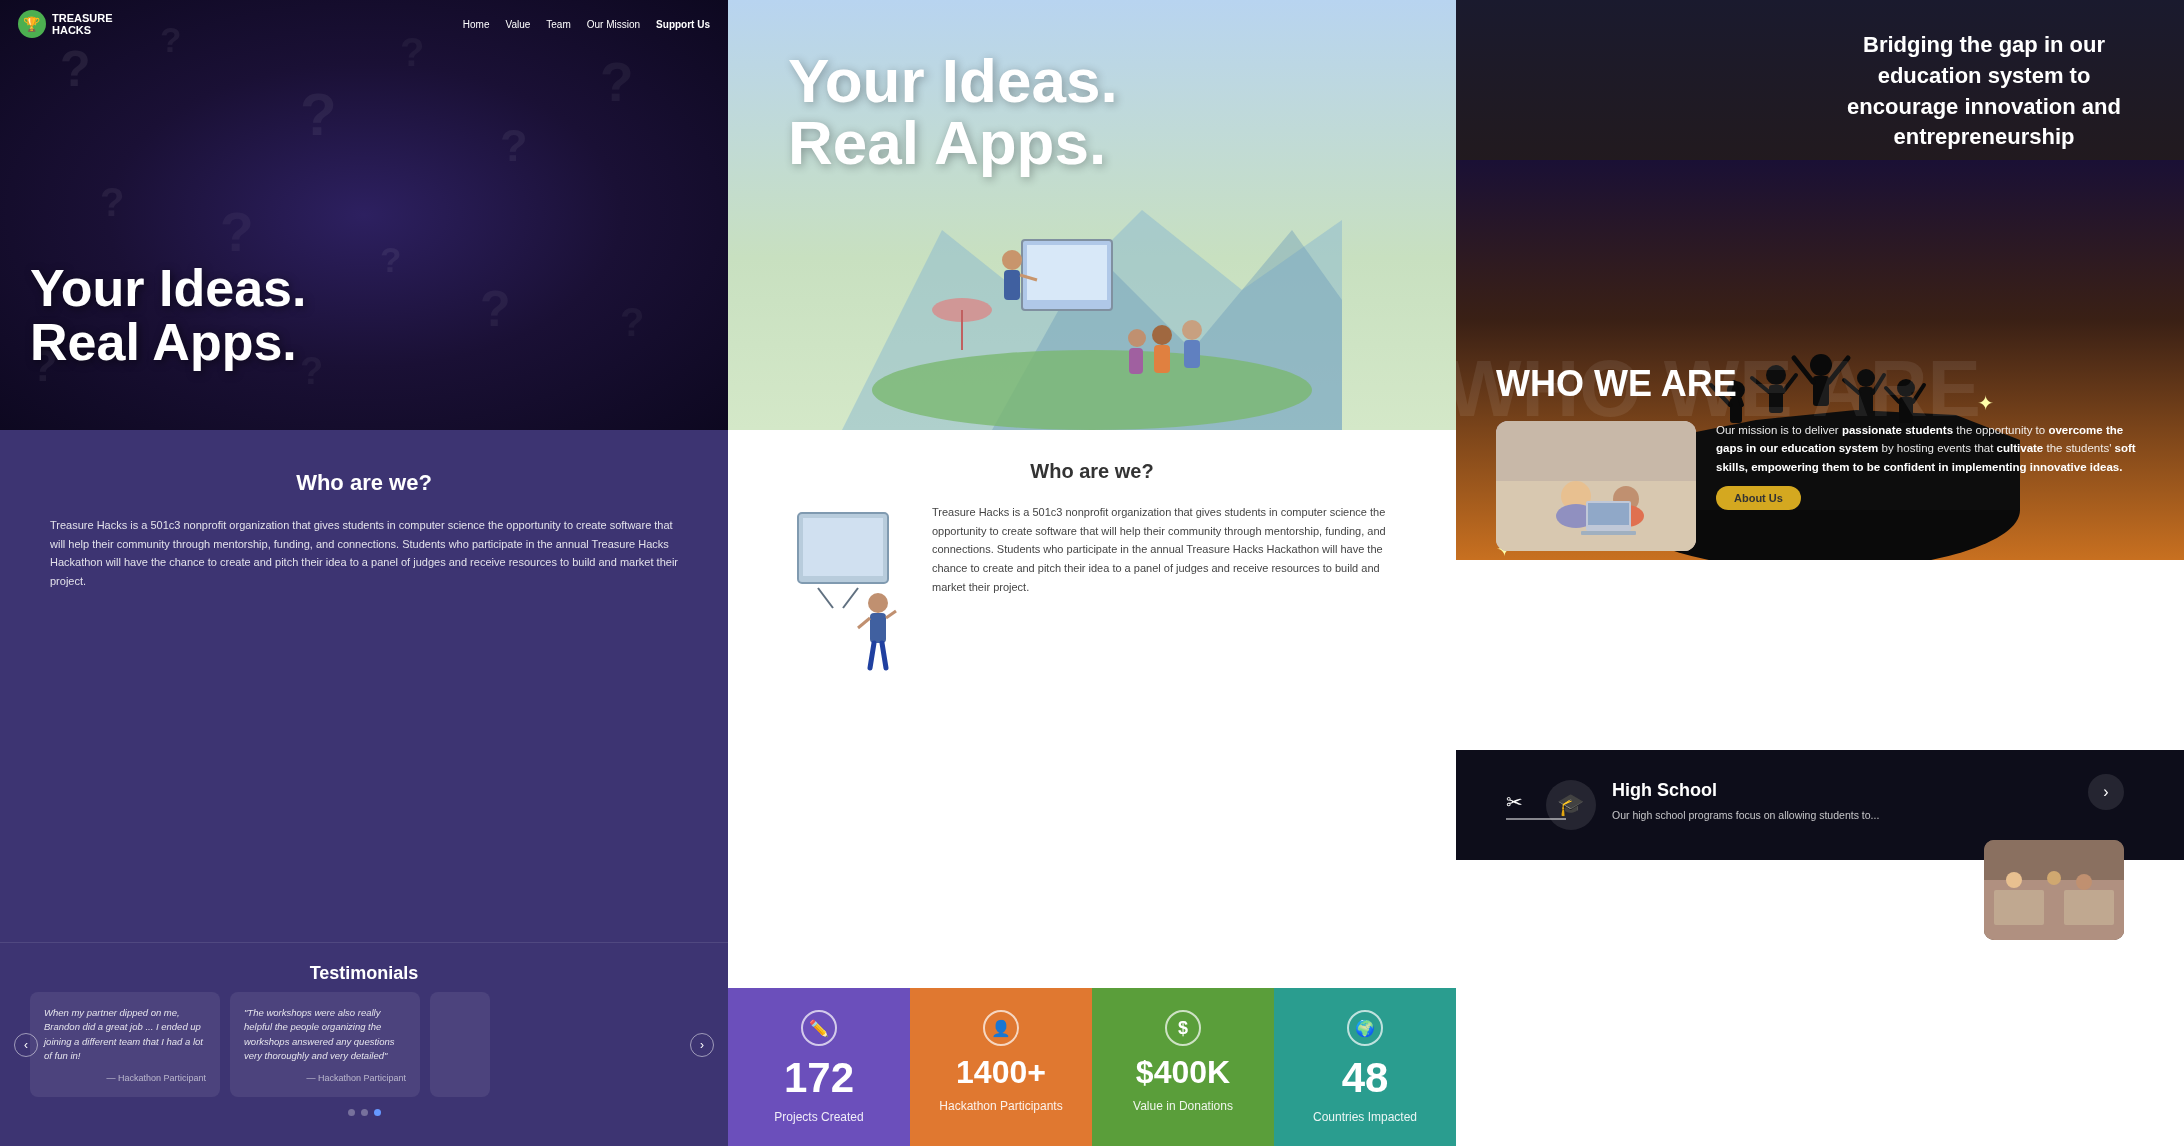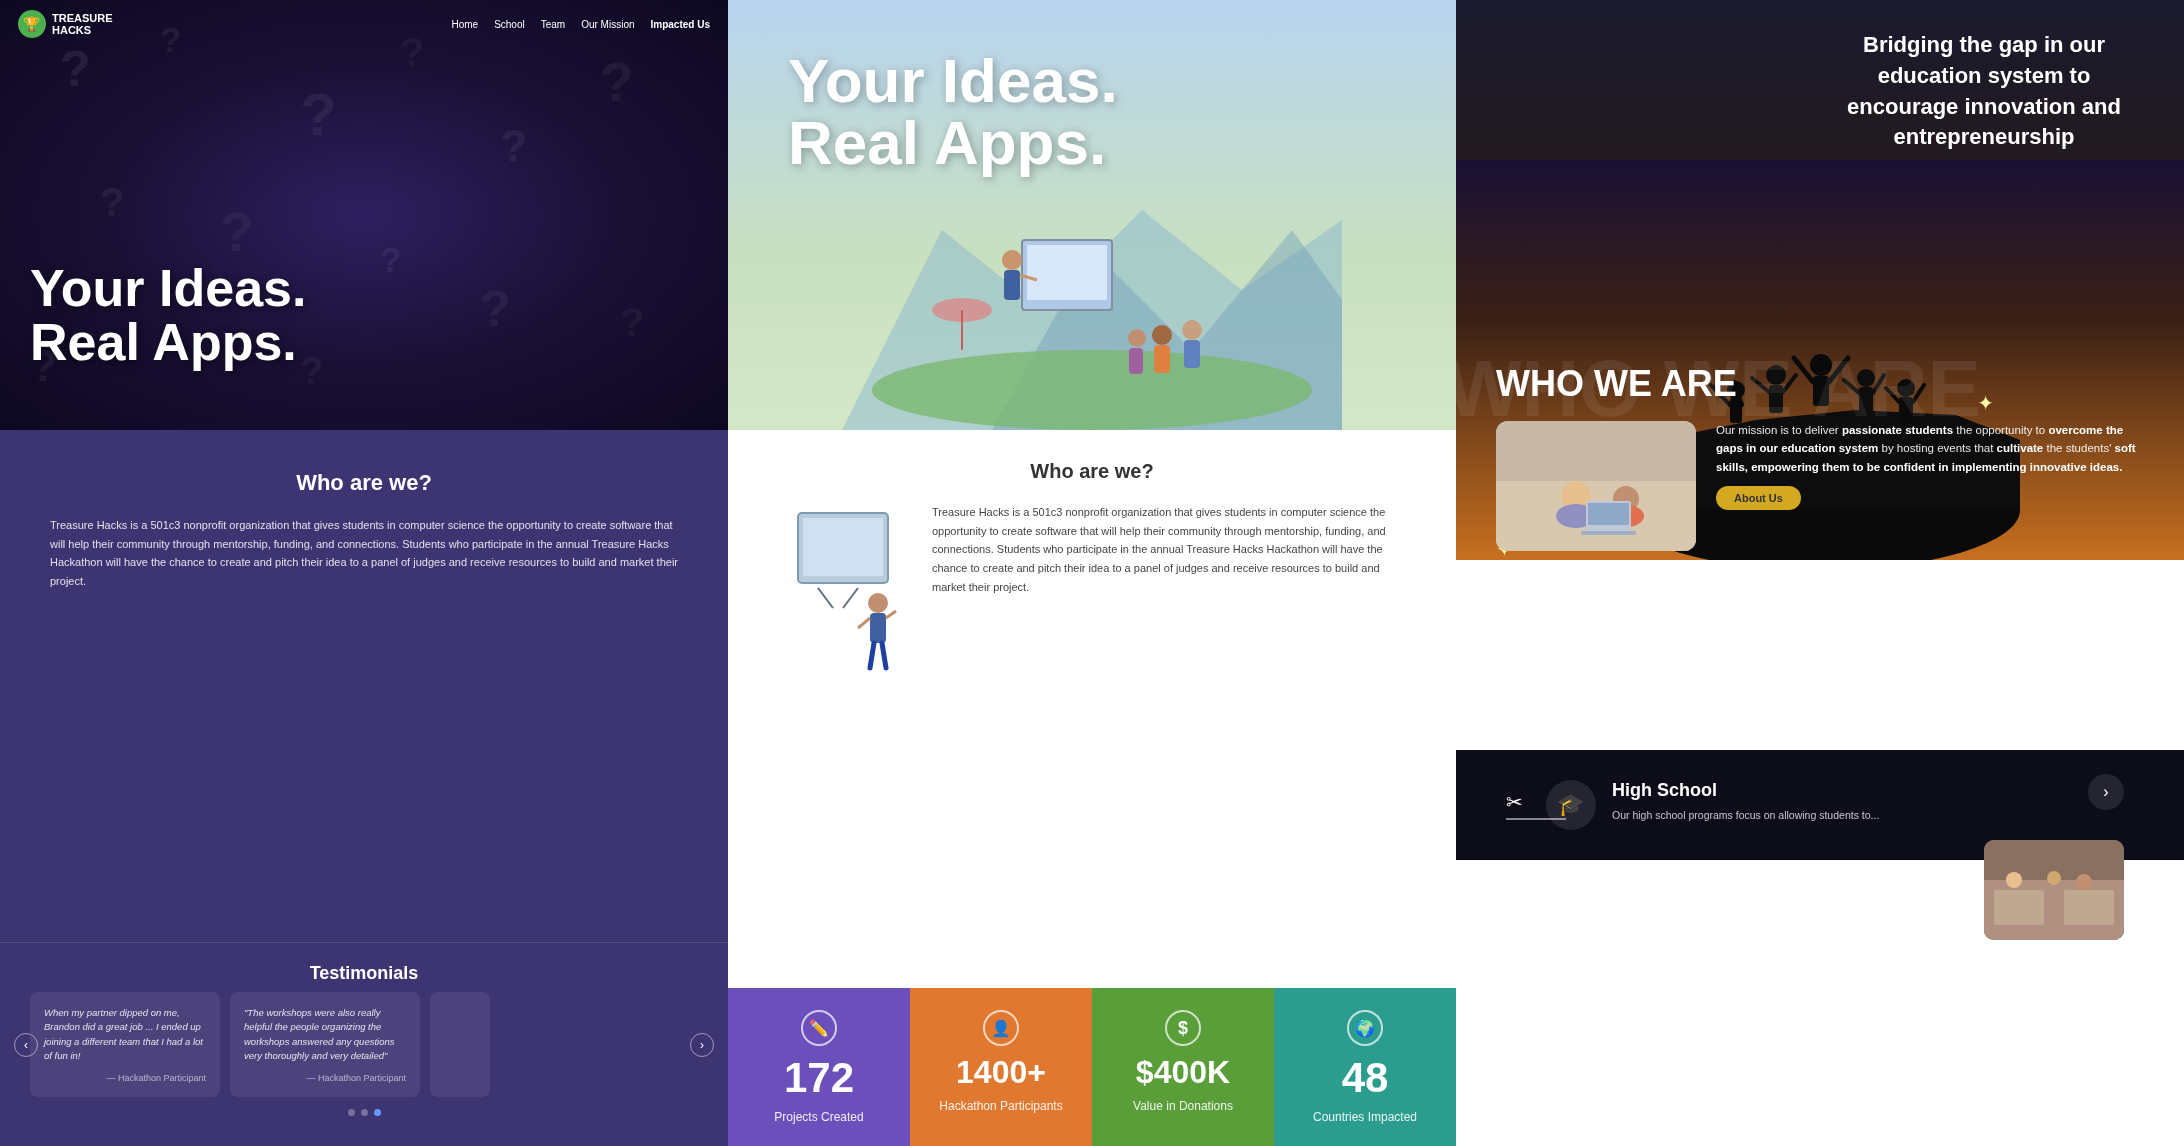--- a/index.html
+++ b/index.html
@@ -548,24 +548,24 @@
     <div class="left-nav">
       <div class="logo-area">
         <div class="logo-icon">🏆</div>
         <div class="logo-text">
           <span>TREASURE</span><br>
           <span>HACKS</span>
         </div>
       </div>
       <div class="nav-links">
         <a class="nav-link">Home</a>
-        <a class="nav-link">School</a>
+        <a class="nav-link">Value</a>
         <a class="nav-link">Team</a>
         <a class="nav-link">Our Mission</a>
-        <a class="nav-support">Impacted Us</a>
+        <a class="nav-support">Support Us</a>
       </div>
     </div>
 
     <div class="hero-text-left">
       <div class="hero-title-left">Your Ideas.</div>
       <div class="hero-title-left">Real Apps.</div>
     </div>
   </div>
 
   <div class="left-about">

